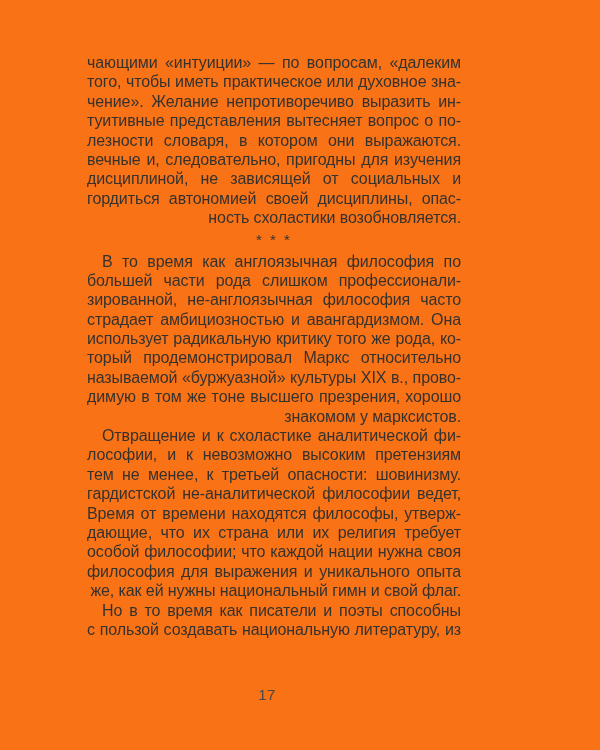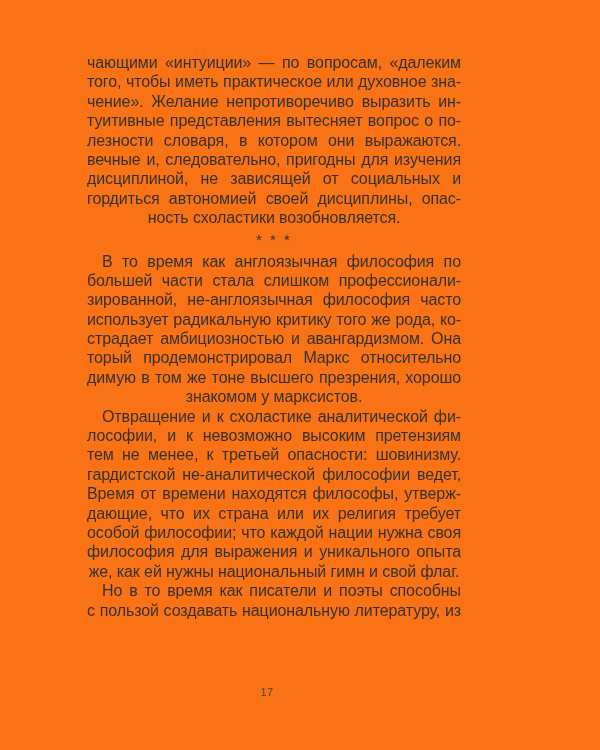--- a/index.html
+++ b/index.html
@@ -32,41 +32,41 @@
     overflow: hidden;
   }
   
   .line::after {
     content: "";
     display: inline-block;
     width: 100%;
     height: 0;
   }
   .line.last {
-    text-align: center;
+    text-align: right;
   }
   .line.last::after { content: none; }
   .para.indent .line:first-child {
     text-indent: 15px;
   }
   .separator {
     height: 24px;
     line-height: 24px;
     text-align: center;
     letter-spacing: 2px;
     font-size: 15px;
     color: #35322e;
   }
   .page-number {
     position: absolute;
     left: 87px;
     top: 686px;
     width: 360px;
     text-align: center;
-    font-size: 11px;
+    font-size: 15px;
     letter-spacing: 0.5px;
     color: #4a4744;
   }
 </style>
 </head>
 <body>
 
 <div class="page">
   <div class="text-block">
       <div class="para">
@@ -76,25 +76,26 @@
         <div class="line">туитивные представления вытесняет вопрос о по-</div>
         <div class="line">лезности словаря, в котором они выражаются. Это</div>
         <div class="line">вечные и, следовательно, пригодны для изучения</div>
         <div class="line">дисциплиной, не зависящей от социальных и куль-</div>
         <div class="line">гордиться автономией своей дисциплины, опас-</div>
         <div class="line last">ность схоластики возобновляется.</div>
       </div>
       <div class="separator">* * *</div>
       <div class="para indent">
         <div class="line">В то время как англоязычная философия по</div>
-        <div class="line">большей части стала слишком профессионали-</div>
+        <div class="line">большей части рода слишком профессионали-</div>
         <div class="line">зированной, не-англоязычная философия часто</div>
+        <div class="line">страдает амбициозностью и авангардизмом. Она</div>
         <div class="line">использует радикальную критику того же рода, ко-</div>
-        <div class="line">страдает амбициозностью и авангардизмом. Она</div>
         <div class="line">торый продемонстрировал Маркс относительно так</div>
+        <div class="line">называемой «буржуазной» культуры XIX в., прово-</div>
         <div class="line">димую в том же тоне высшего презрения, хорошо</div>
         <div class="line last">знакомом у марксистов.</div>
       </div>
       <div class="para indent">
         <div class="line">Отвращение и к схоластике аналитической фи-</div>
         <div class="line">лософии, и к невозможно высоким претензиям аван-</div>
         <div class="line">тем не менее, к третьей опасности: шовинизму.</div>
         <div class="line">гардистской не-аналитической философии ведет,</div>
         <div class="line">Время от времени находятся философы, утверж-</div>
         <div class="line">дающие, что их страна или их религия требует</div>

